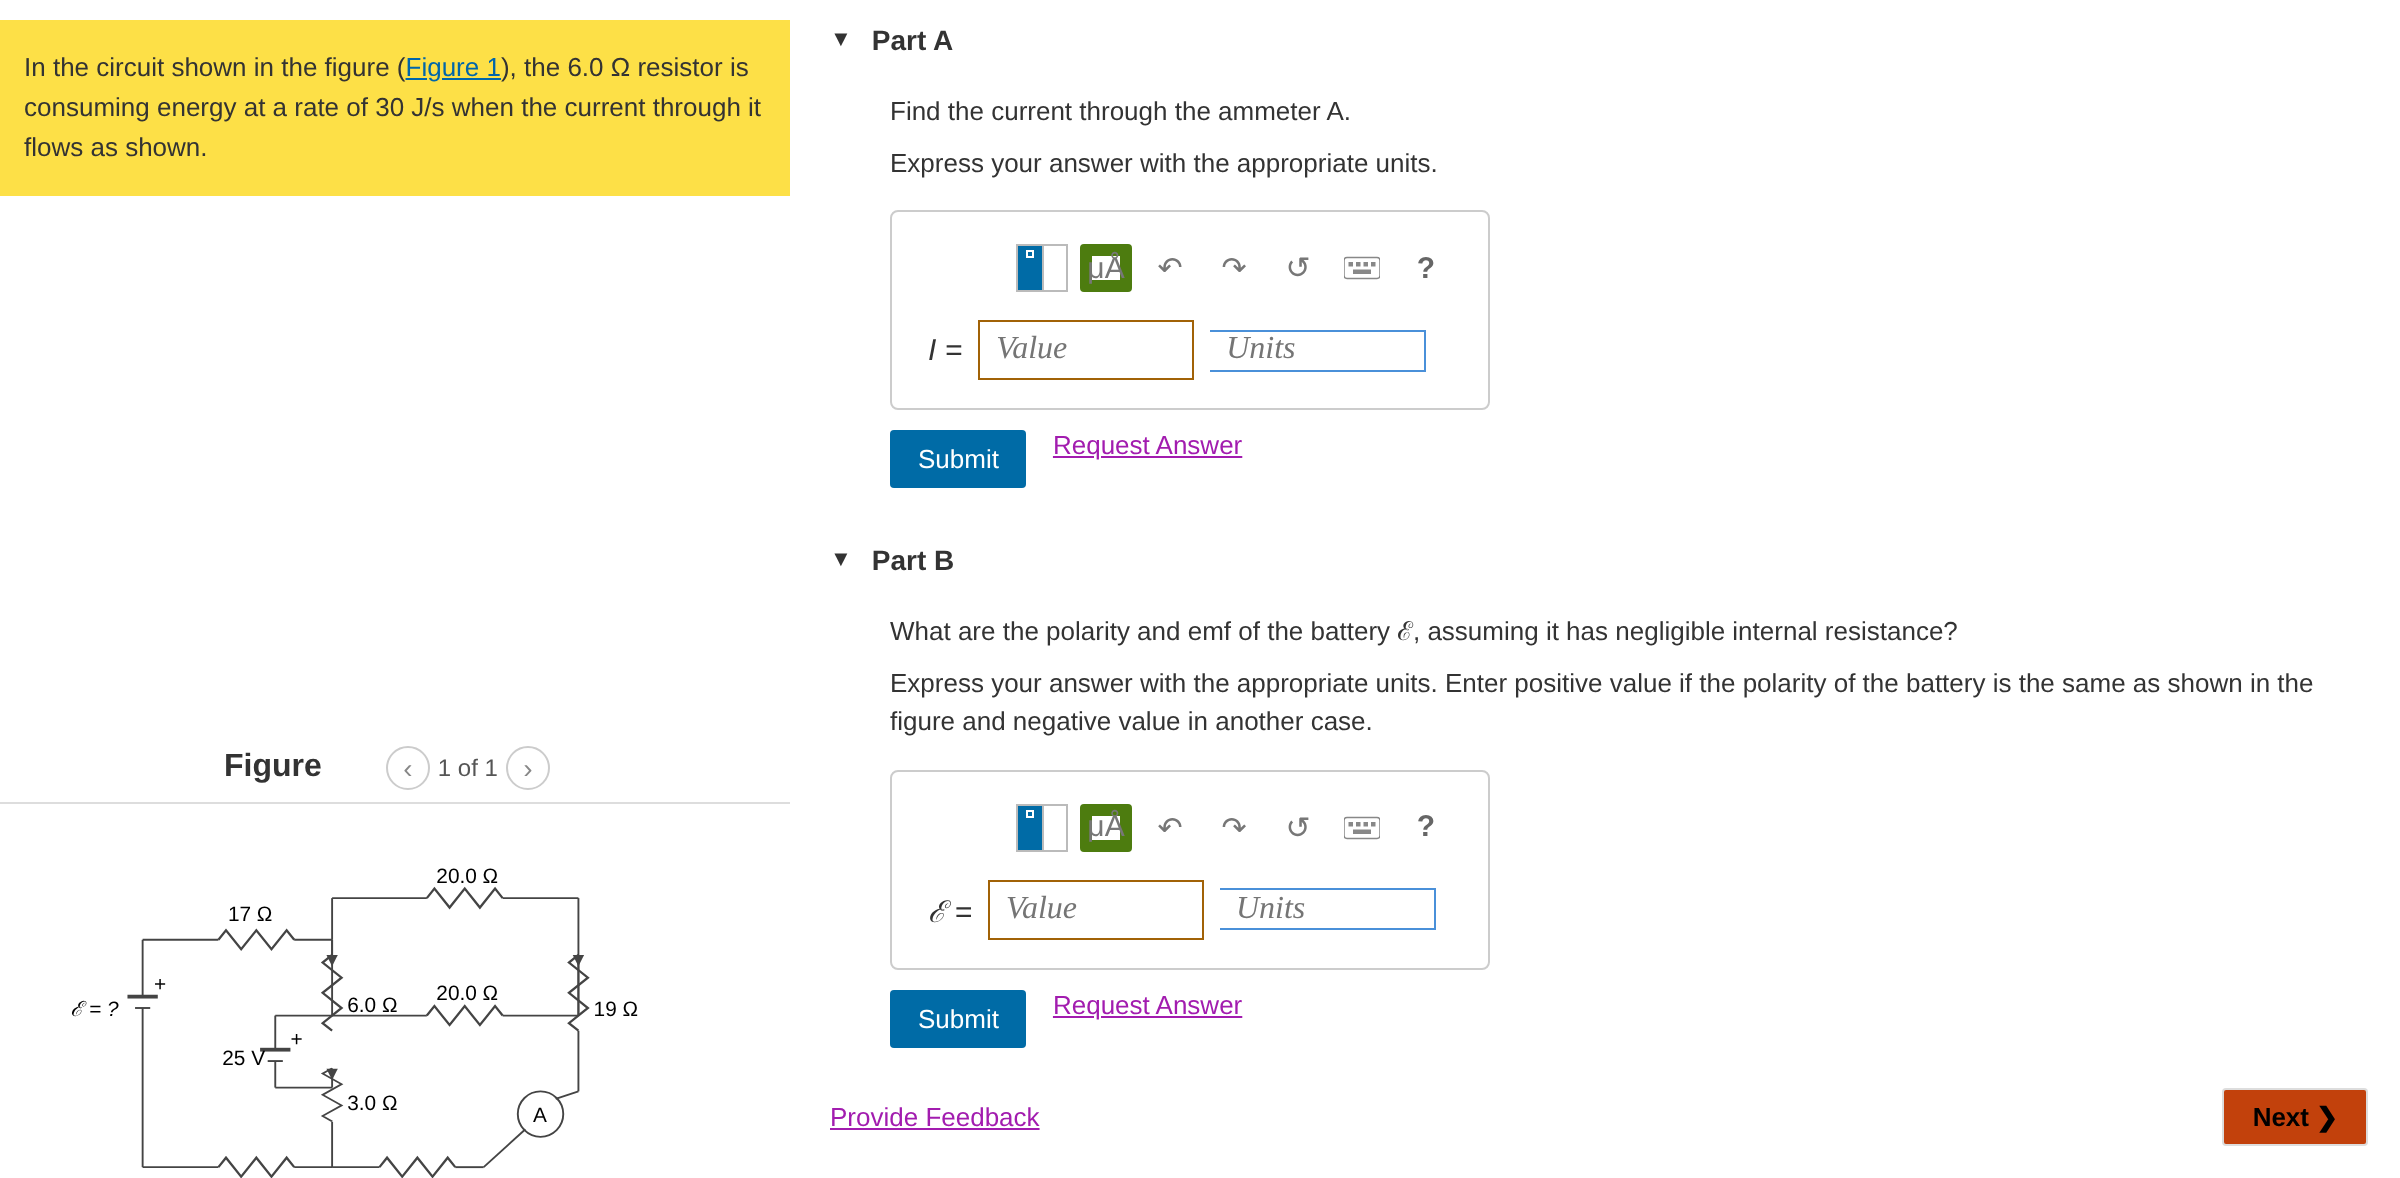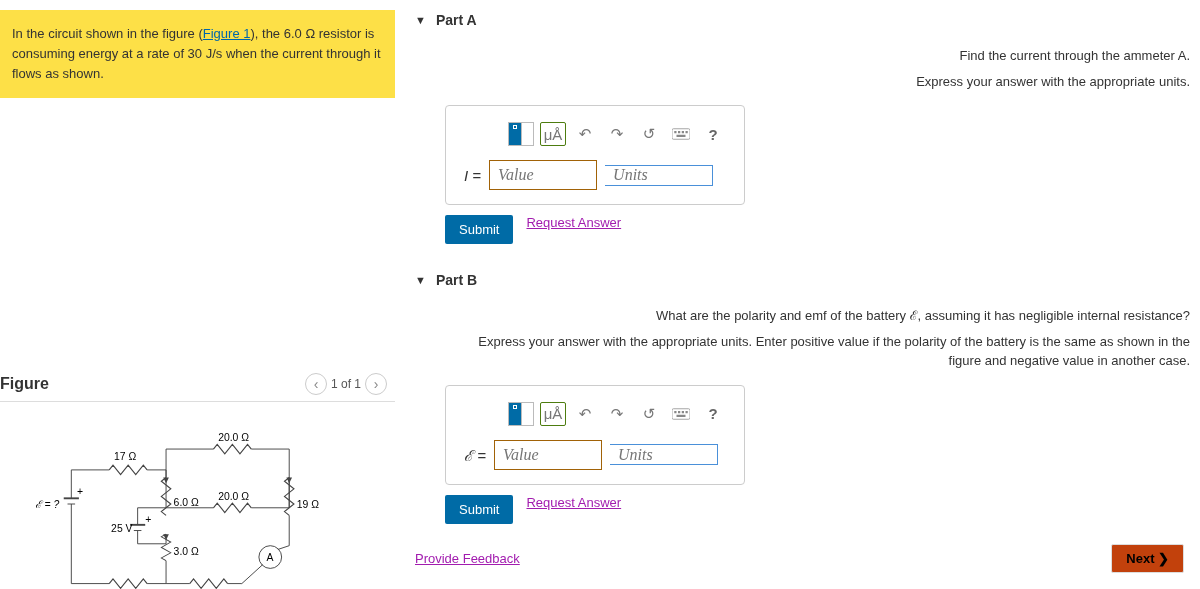--- a/index.html
+++ b/index.html
@@ -2,35 +2,35 @@
 <html><head>
 <meta charset="utf-8">
 <style>
   * { box-sizing: border-box; margin: 0; padding: 0; }
   body { font-family: Arial, Helvetica, sans-serif; font-size: 13px; color: #333; background: #fff; }
   .container { display: flex; width: 1200px; height: 589px; }
   .left-col { width: 395px; padding: 0; }
   .right-col { flex: 1; padding: 0 10px 0 20px; position: relative; }
   .problem-box { background: #fde047; padding: 14px 12px; margin: 10px 0 0 0; line-height: 1.55; font-size:13px;}
   .problem-box a { color: #0066aa; text-decoration: underline; }
-  .figure-head { display: flex; align-items: center; justify-content: space-between; margin-top: 275px; padding: 0 8px 6px 0; gap: 32px;}
+  .figure-head { display: flex; align-items: center; justify-content: center; margin-top: 275px; padding: 0 8px 6px 0; gap: 32px;}
   .figure-head h3 { font-size: 16px; font-weight: bold; }
   .pager { display: flex; align-items: center; gap: 4px; font-size: 12px; color:#555;}
   .pager-btn { width: 22px; height: 22px; border: 1px solid #ccc; border-radius: 50%; background:#fff; display:flex; align-items:center; justify-content:center; cursor:pointer; color:#888; font-size:14px;}
   .hr { border: none; border-top: 1px solid #ddd; margin: 0 0 30px 0;}
   .figure-img { padding: 0 20px; }
   .part-header { display: flex; align-items: center; gap: 10px; padding: 12px 0 8px 0; font-weight: bold; font-size: 14px; cursor:pointer;}
   .caret { font-size: 11px; color:#333;}
   .part-body { padding: 10px 0 16px 30px; }
-  .prompt { font-size: 13px; margin-bottom: 6px; line-height:1.5;text-align:right;}
+  .prompt { font-size: 13px; margin-bottom: 6px; line-height:1.5;}
   .bold { font-weight: normal; }
   .answer-box { border: 1px solid #ccc; border-radius: 4px; padding: 16px 18px 14px 18px; width: 300px; margin: 14px 0 10px 0;}
   .toolbar { display: flex; align-items: center; gap: 6px; justify-content:flex-end; margin-bottom: 14px;}
   .tb-btn { width: 26px; height: 24px; display:flex; align-items:center; justify-content:center; color:#777; font-size:15px; cursor:pointer; border-radius:2px;}
-  .tb-btn.box { border:1px solid #4d7c0f; }
+  .tb-btn.box { border:6px solid #4d7c0f; }
   .tb-btn.q { font-weight:bold; color:#666; }
   .input-row { display: flex; align-items: center; gap: 8px; }
   .var-label { font-style: italic; font-size: 15px; }
   .value-input { border: 1px solid #a16207; height: 30px; width: 108px; font-family: Georgia, serif; font-style: italic; font-size: 16px; color:#888; padding: 0 8px; outline:none;}
   .units-input { border: 1px solid #4a90d9; border-left:none; height: 21px; width: 108px; font-family: Georgia, serif; font-style: italic; font-size: 16px; color:#888; padding: 0 8px; outline:none;}
   .actions { display:flex; align-items:flex-start; gap: 13px; margin-top: 4px;}
   .submit-btn { background: #006ba6; color:#fff; border:none; padding: 7px 14px; font-size: 13px; border-radius: 2px; cursor:pointer;}
   .link { color: #a21caf; text-decoration: underline; font-size: 13px; cursor:pointer;}
   .footer-row { display:flex; justify-content:space-between; align-items:center; margin-top: 4px; padding-right: 6px;}
   .next-btn { background:#c2410c; border:1px solid #ddd; padding: 6px 14px; font-size: 13px; font-weight:bold; cursor:pointer; border-radius:2px;}

